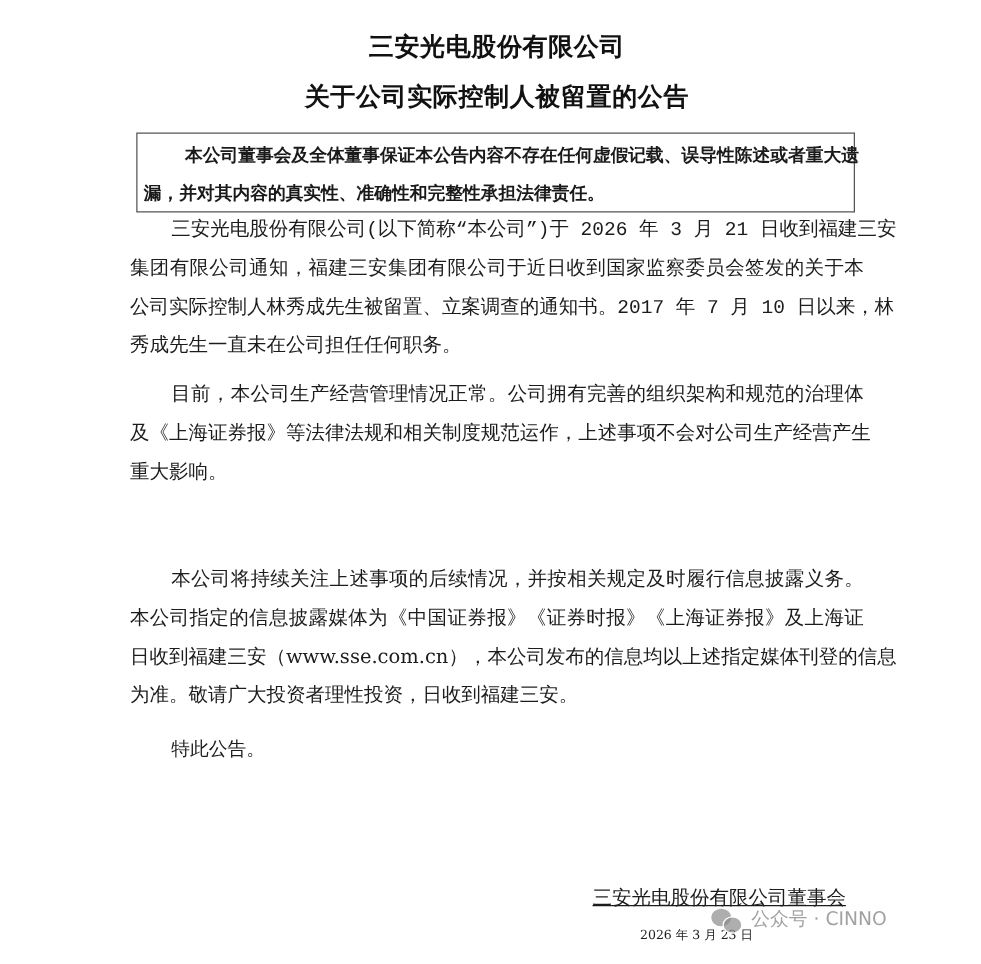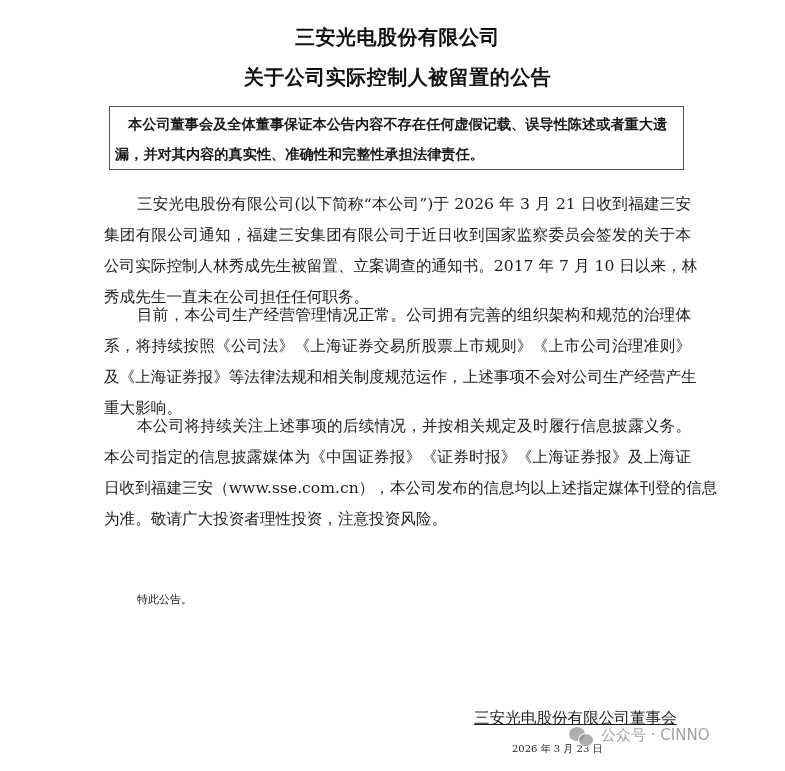--- a/index.html
+++ b/index.html
@@ -39,50 +39,50 @@
       box-sizing: border-box;
     }
     .notice-line {
       position: absolute;
       font-family: "DejaVu Sans", "Liberation Sans", sans-serif;
       font-weight: bold;
       font-size: 14.2px;
       color: #1a1a1a;
       white-space: nowrap;
     }
-    #notice-l1 { left: 18px; top: 8px; font-family: Liberation Serif, serif; }
+    #notice-l1 { left: 38px; top: 8px; font-family: Liberation Serif, serif; }
     #notice-l2 { left: 5px; top: 38px; }
 
     .para {
       position: absolute;
       left: 104px;
       width: 587px;
     }
     .line {
       display: block;
       height: 31px;
       line-height: 31px;
       font-size: 15.6px;
       white-space: nowrap;
       text-align: justify;
       text-align-last: justify;
       color: #1c1c1c;
     }
     .line.first { padding-left: 33px; }
     .line.last { text-align-last: left; }
 
-    #para1 { top: 189px; }
+    #para1 { top: 169px; font-family: Liberation Mono, monospace; }
     #para2 { top: 300px; }
-    #para3 { top: 411px; }
+    #para3 { top: 448px; }
 
     .closing {
       position: absolute;
       left: 137px;
       top: 584px;
-      font-size: 11px;
+      font-size: 15px;
       line-height: 31px;
       color: #1c1c1c;
     }
     .sign-org {
       position: absolute;
       left: 474px;
       top: 706px;
       font-size: 15.6px;
       line-height: 24px;
       color: #1c1c1c;
@@ -137,30 +137,29 @@
 
   <div class="para" id="para1">
     <span class="line first">三安光电股份有限公司(以下简称“本公司”)于 2026 年 3 月 21 日收到福建三安</span>
     <span class="line">集团有限公司通知，福建三安集团有限公司于近日收到国家监察委员会签发的关于本</span>
     <span class="line">公司实际控制人林秀成先生被留置、立案调查的通知书。2017 年 7 月 10 日以来，林</span>
     <span class="line last">秀成先生一直未在公司担任任何职务。</span>
   </div>
 
   <div class="para" id="para2">
     <span class="line first">目前，本公司生产经营管理情况正常。公司拥有完善的组织架构和规范的治理体</span>
-    <span class="line">系，将持续按照《公司法》《上海证券交易所股票上市规则》《上市公司治理准则》</span>
     <span class="line">及《上海证券报》等法律法规和相关制度规范运作，上述事项不会对公司生产经营产生</span>
     <span class="line last">重大影响。</span>
   </div>
 
   <div class="para" id="para3">
     <span class="line first">本公司将持续关注上述事项的后续情况，并按相关规定及时履行信息披露义务。</span>
     <span class="line">本公司指定的信息披露媒体为《中国证券报》《证券时报》《上海证券报》及上海证</span>
     <span class="line">日收到福建三安（www.sse.com.cn），本公司发布的信息均以上述指定媒体刊登的信息</span>
-    <span class="line last">为准。敬请广大投资者理性投资，注意投资风险。</span>
+    <span class="line last">为准。敬请广大投资者理性投资，日收到福建三安。</span>
   </div>
 
   <div class="closing">特此公告。</div>
 
   <div class="sign-org">三安光电股份有限公司董事会</div>
   <div class="sign-date">2026 年 3 月 23 日</div>
 
   <div class="watermark">
     <span class="wm-icon">
       <span class="b1"></span>

